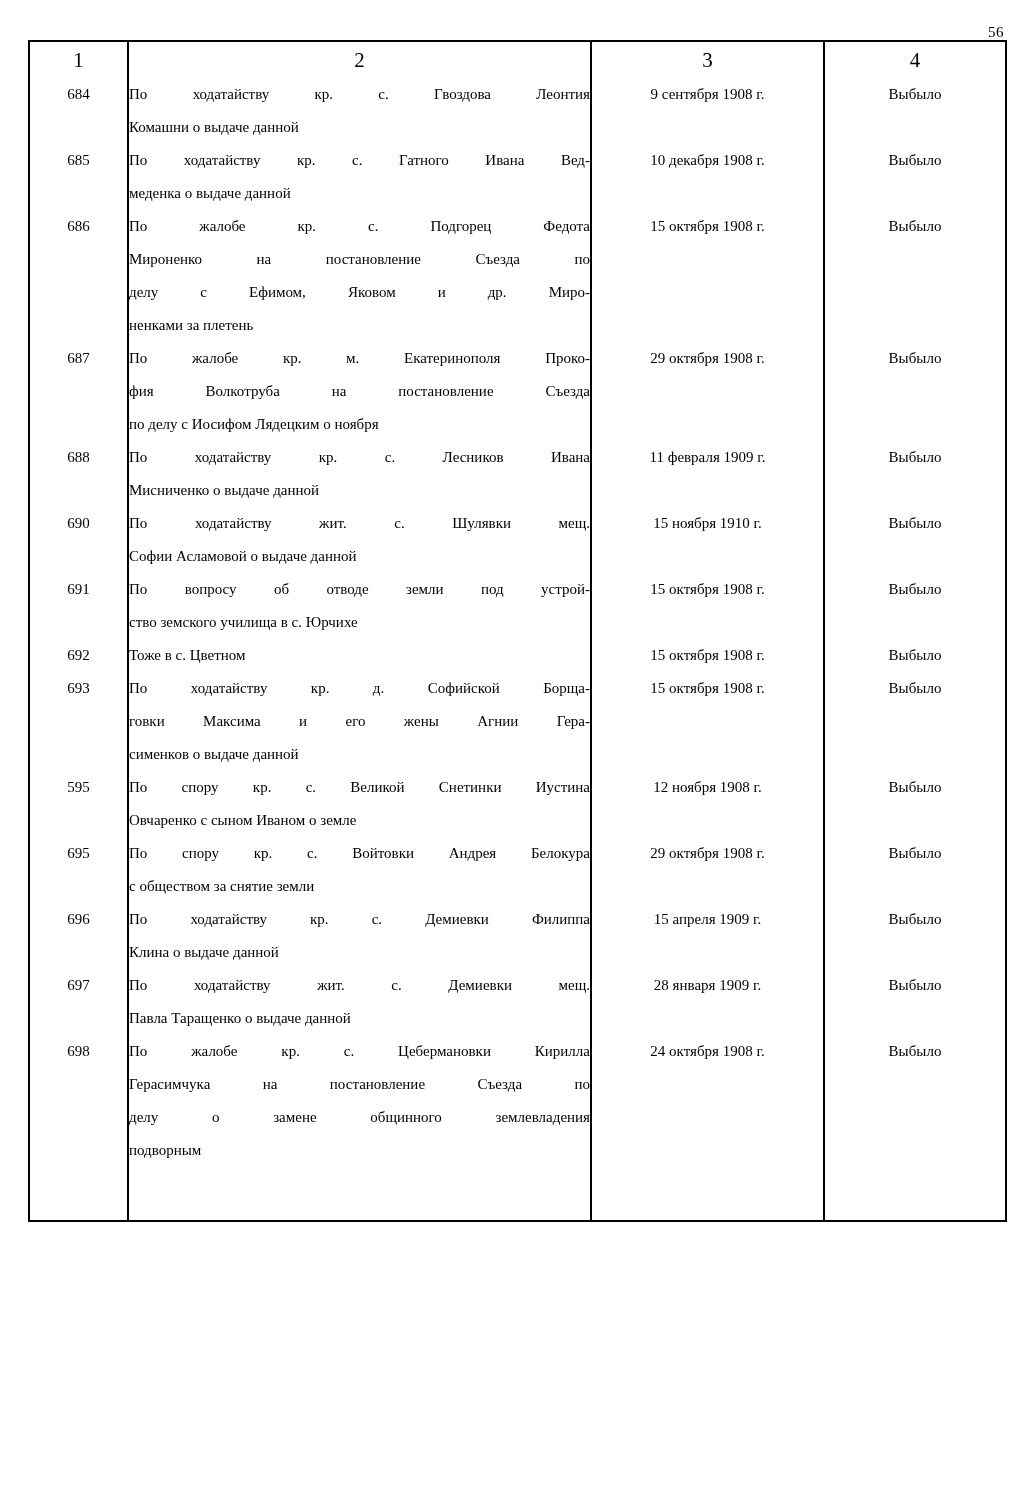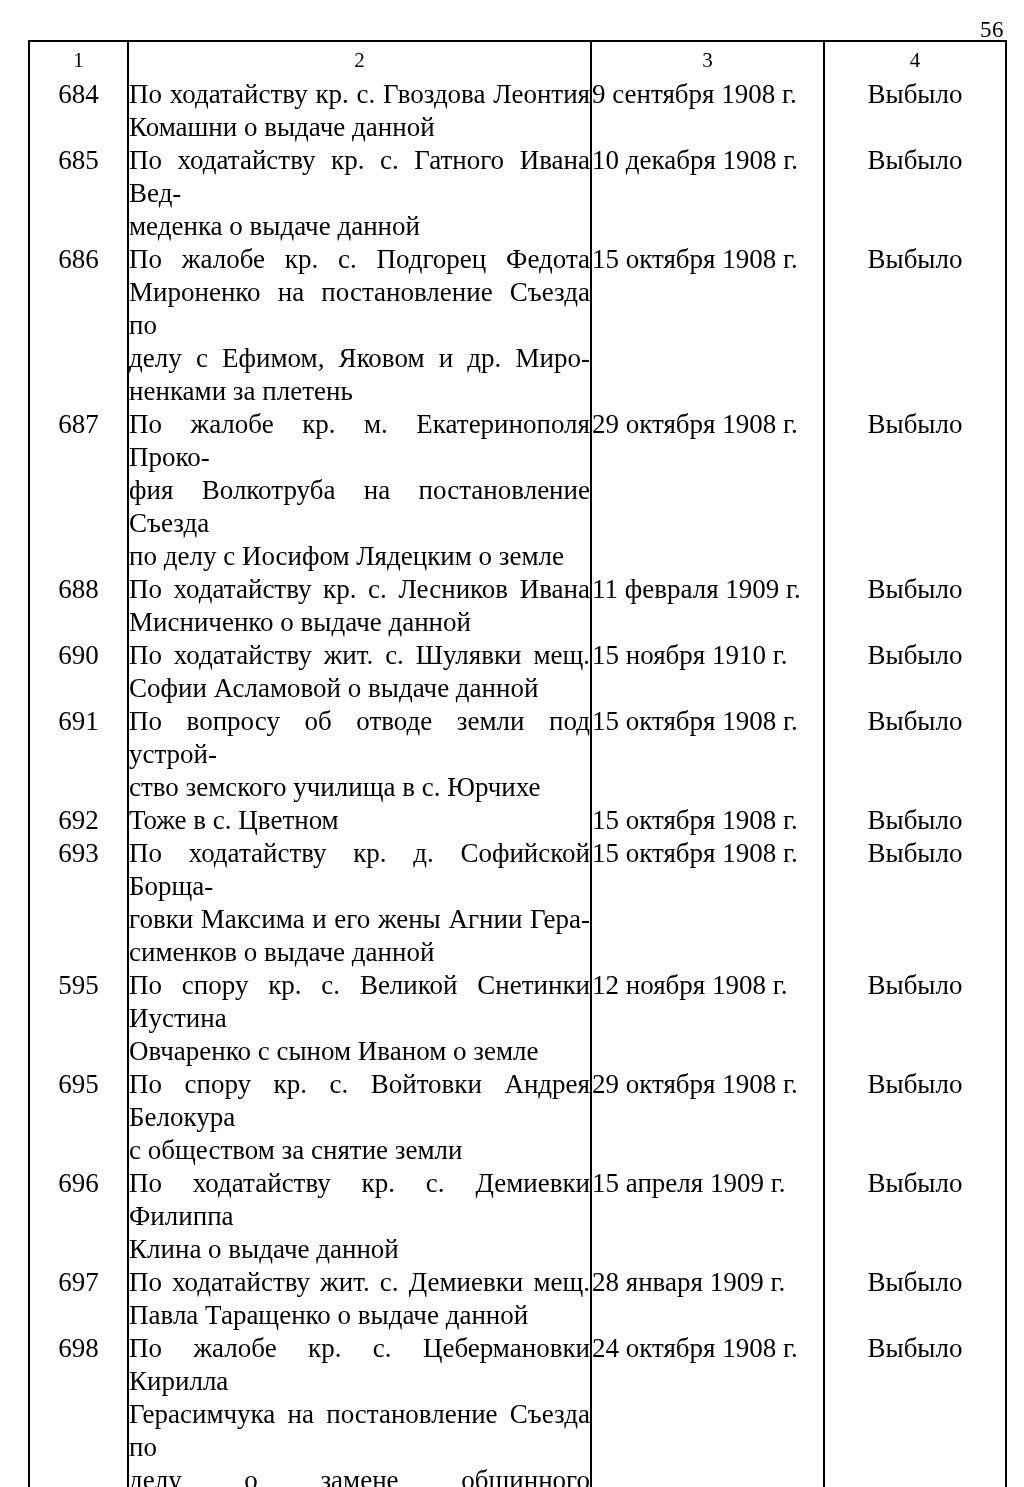--- a/index.html
+++ b/index.html
@@ -15,23 +15,23 @@
     overflow: hidden;
   }
   .page {
     position: relative;
     width: 1024px;
     height: 1487px;
     box-sizing: border-box;
   }
   .page-number {
     position: absolute;
-    top: 17px;
+    top: 24px;
     right: 20px;
-    font-size: 23px;
+    font-size: 15px;
     font-weight: 400;
     letter-spacing: 0.5px;
   }
   .table-wrap {
     position: absolute;
     left: 28px;
     top: 40px;
     width: 977px;
   }
   table.doc-table {
@@ -59,48 +59,49 @@
     padding: 0;
     vertical-align: middle;
   }
   
   col.c1 { width: 99px; }
   col.c2 { width: 463px; }
   col.c3 { width: 233px; }
   col.c4 { width: 182px; }
 
   tbody td {
-    font-size: 27px;
+    font-size: 15px;
     line-height: 33px;
   }
   td.col-num {
     text-align: center;
     padding-top: 17px;
   }
   td.col-desc {
     text-align: justify;
     text-align-last: left;
     padding: 17px 12px 12px 12px;
     hyphens: manual;
     margin-left: 28px;
   }
   td.col-desc.nojust {
     text-align: left;
   }
   td.col-date {
+    text-align: center;
     padding-top: 17px;
     margin-left: 28px;
   }
   td.col-status {
     text-align: center;
     padding-top: 17px;
     margin-left: 40px;
   }
   tbody tr td { padding-bottom: 14px; }
-  tbody tr:last-child td { padding-bottom: 37px; }
+  tbody tr:last-child td { padding-bottom: 53px; }
   .desc-line { display: block; }
   .justified {
     text-align: justify;
     text-align-last: justify;
   }
 </style>
 </head>
 <body>
 
 <div class="page">
@@ -151,21 +152,21 @@
               <span class="desc-line">ненками за плетень</span>
             </td>
             <td class="col-date">15 октября 1908 г.</td>
             <td class="col-status">Выбыло</td>
           </tr>
           <tr>
             <td class="col-num">687</td>
             <td class="col-desc">
               <span class="desc-line justified">По жалобе кр. м. Екатеринополя Проко-</span>
               <span class="desc-line justified">фия Волкотруба на постановление Съезда</span>
-              <span class="desc-line">по делу с Иосифом Лядецким о земле</span>
+              <span class="desc-line">по делу с Иосифом Лядецким о ноября</span>
             </td>
             <td class="col-date">29 октября 1908 г.</td>
             <td class="col-status">Выбыло</td>
           </tr>
           <tr>
             <td class="col-num">688</td>
             <td class="col-desc">
               <span class="desc-line justified">По ходатайству кр. с. Лесников Ивана</span>
               <span class="desc-line">Мисниченко о выдаче данной</span>
             </td>

